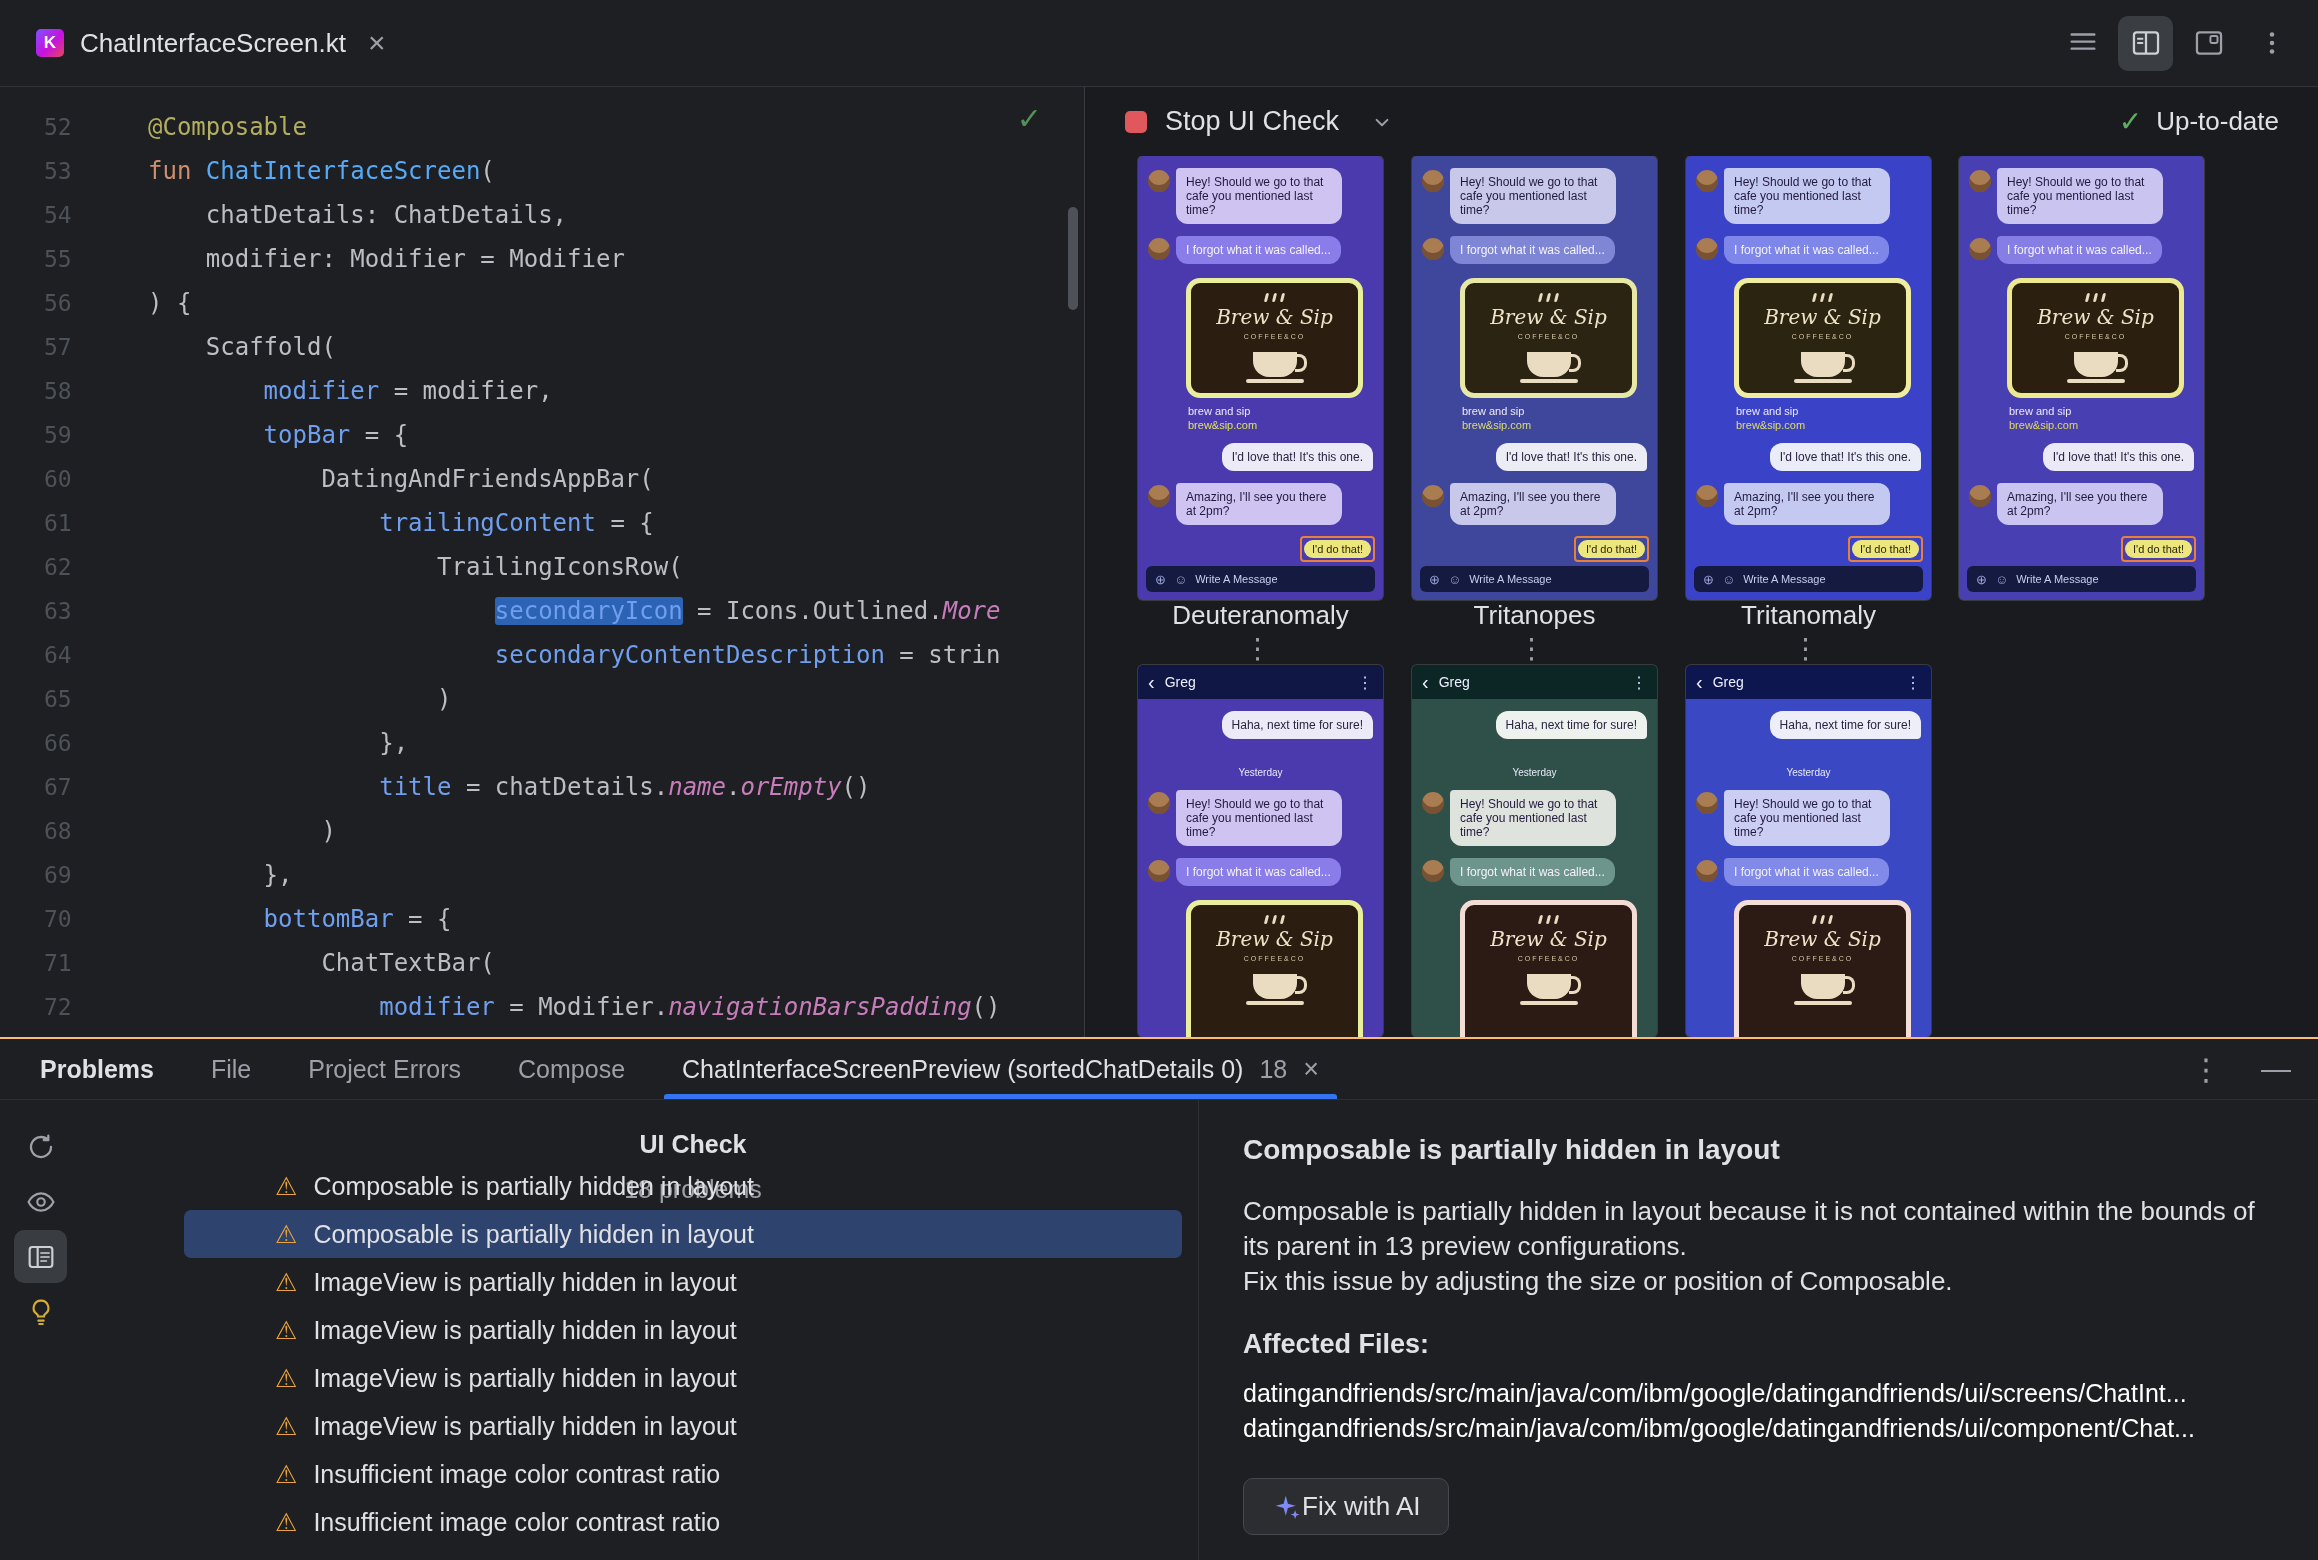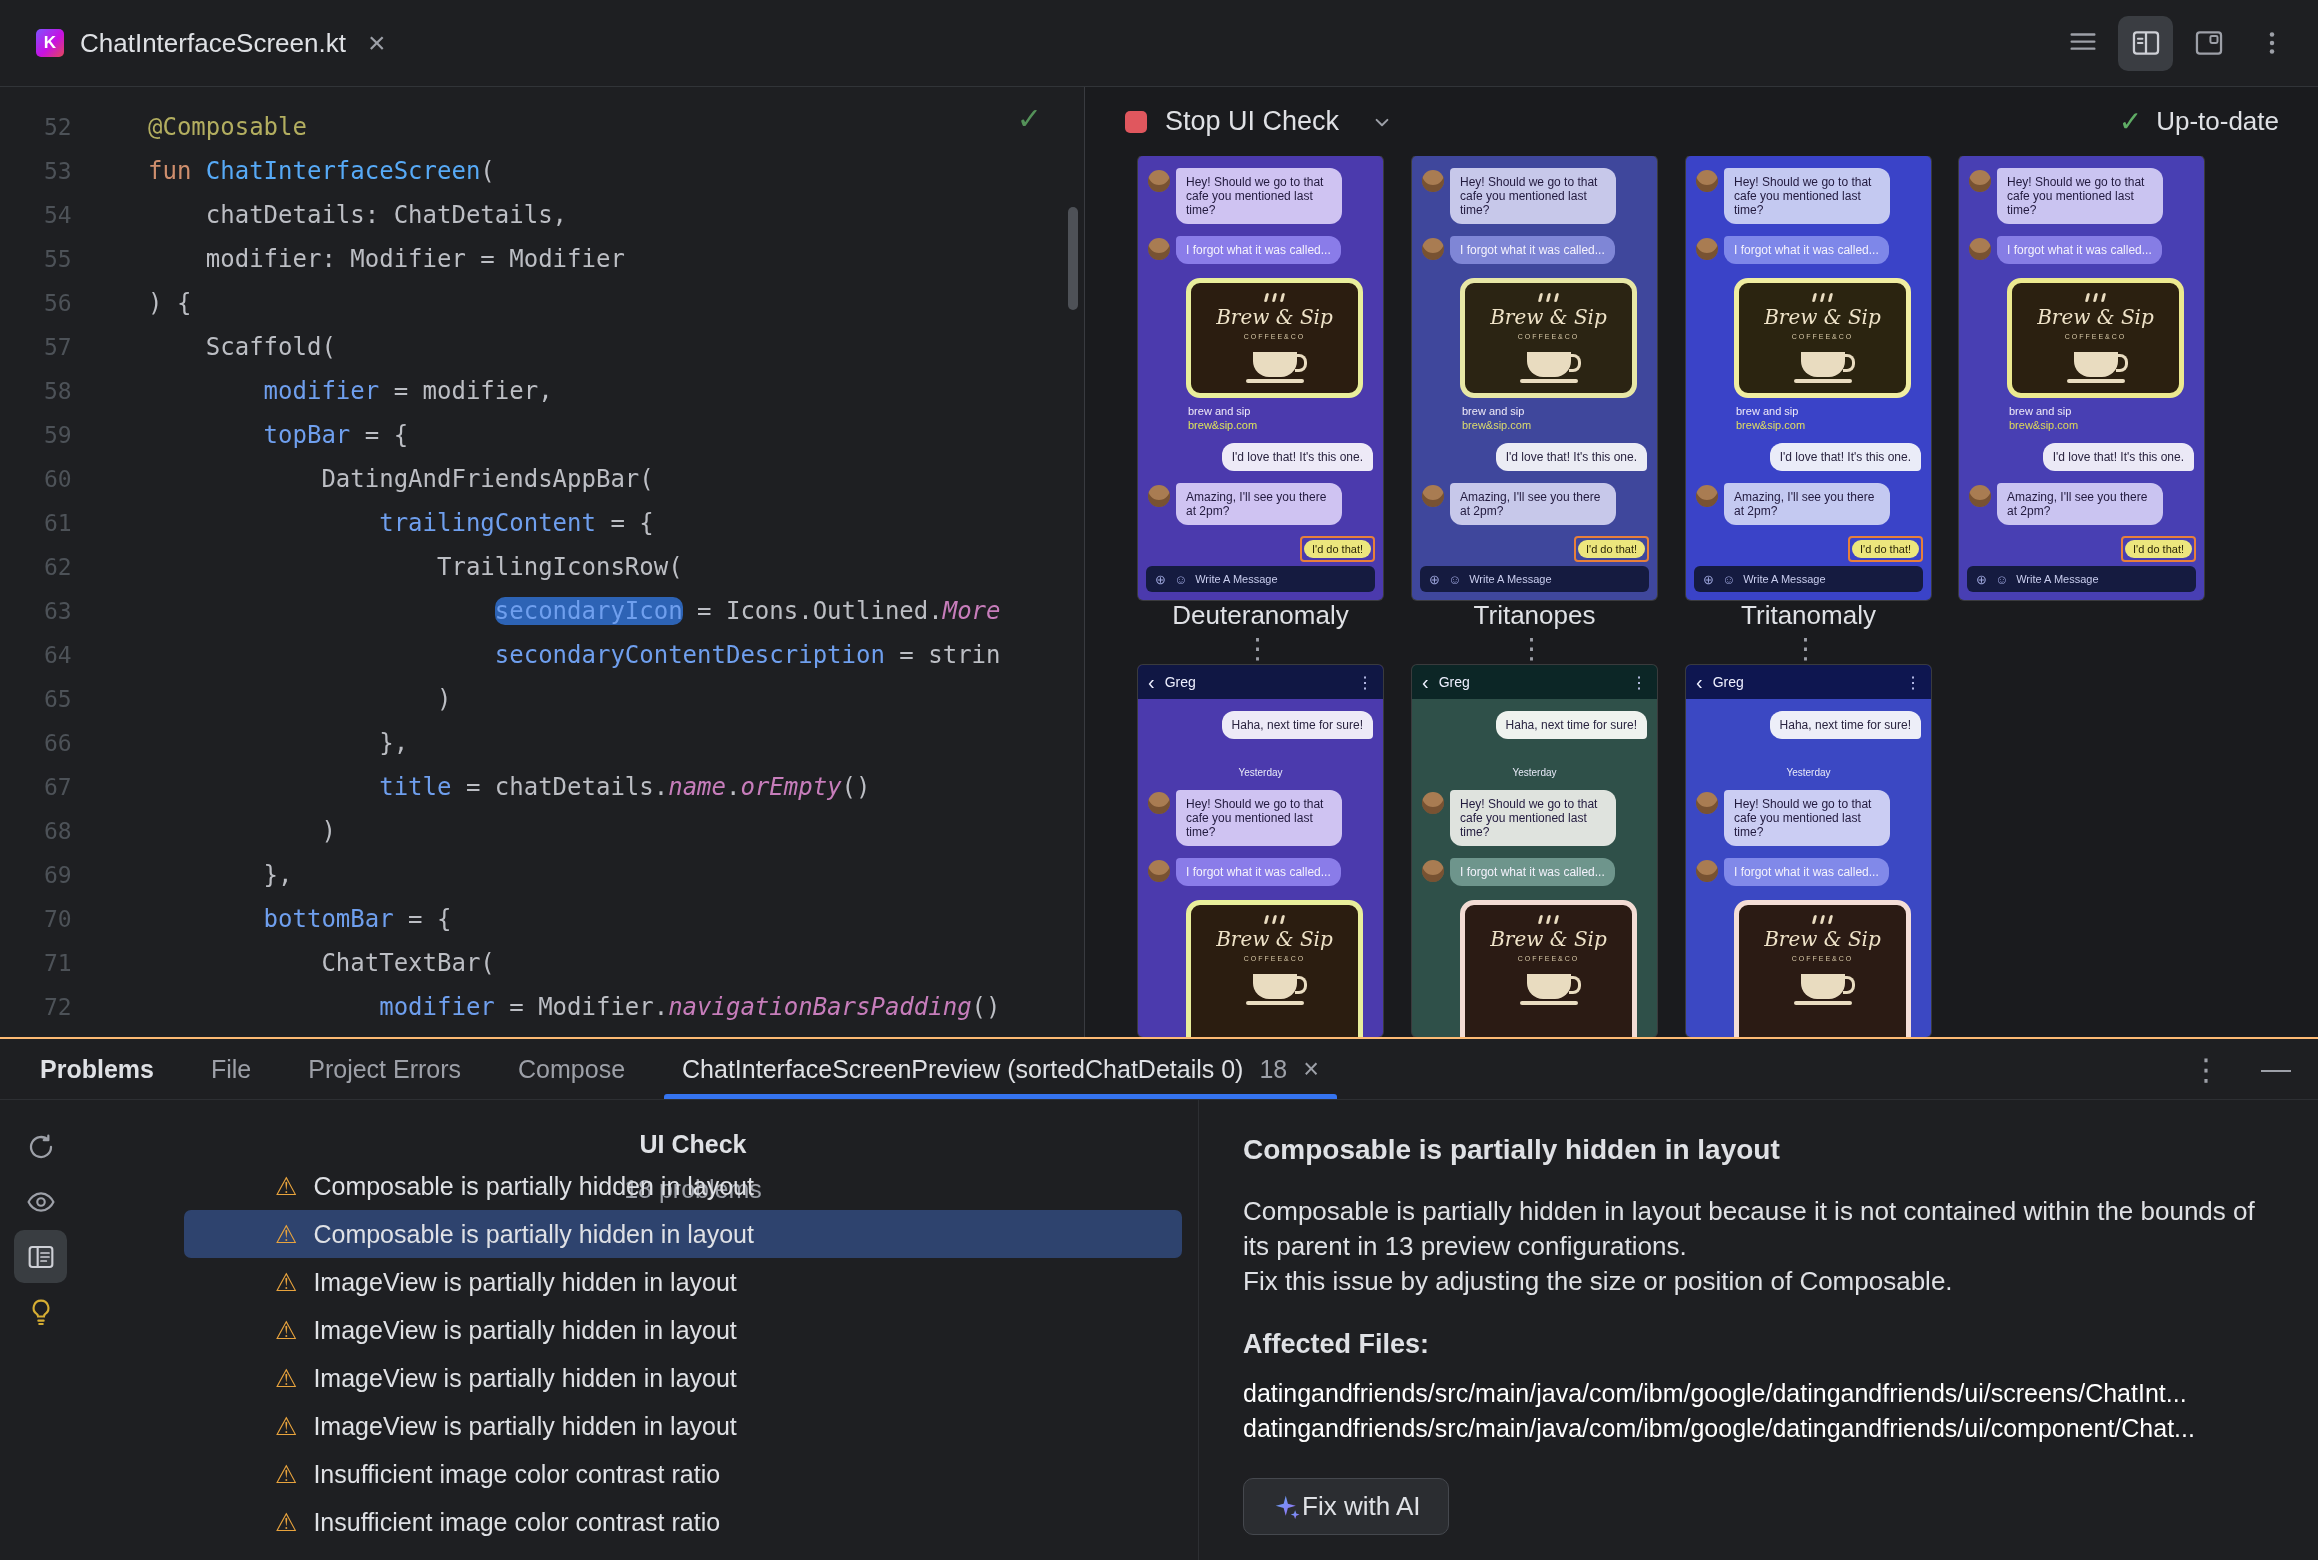--- a/index.html
+++ b/index.html
@@ -27,21 +27,21 @@
   .code-lines { padding-top:18px; font-family:"DejaVu Sans Mono", monospace; font-size:24px; }
   .code-line { display:flex; height:44px; line-height:44px; white-space:pre; }
   .ln { width:65px; flex:none; text-align:right; color:#4d5258; font-size:23px;padding-left:44px; }
   .lt { margin-left:83px; color:#bcbec4; }
   .pl  { color:#bcbec4; }
   .kw  { color:#cf8e6d; }
   .ann { color:#b3ae60; }
   .fn  { color:#57aaf7; }
   .na  { color:#6f9fee; }
   .prop{ color:#c77dbb; font-style:italic; }
-  .sel { background:#2d63b5; border-radius:10px; }
+  .sel { background:#2d63b5; border-radius:3px; }
   .gutter-check { position:absolute; top:14px; right:42px; color:#549159; font-size:30px; }
   .scroll-thumb { position:absolute; right:6px; top:120px; width:10px; height:103px; background:#4e5157; border-radius:5px; }
 
   
   .preview { flex:1; display:flex; flex-direction:column; background:#1a1b1e; min-width:0; }
   .pv-header { height:69px; flex:none; display:flex; align-items:center; padding:0 40px; }
   .stop-group { display:flex; align-items:center; gap:18px; cursor:pointer; }
   .stop-square { width:22px; height:22px; border-radius:5px; background:#e0575e; }
   .stop-label { font-size:27px; color:#dfe1e5; }
   .chev { margin-left:30px; }

